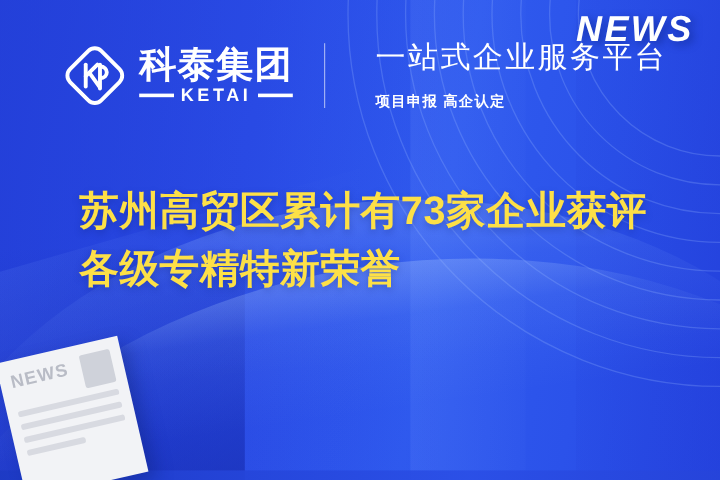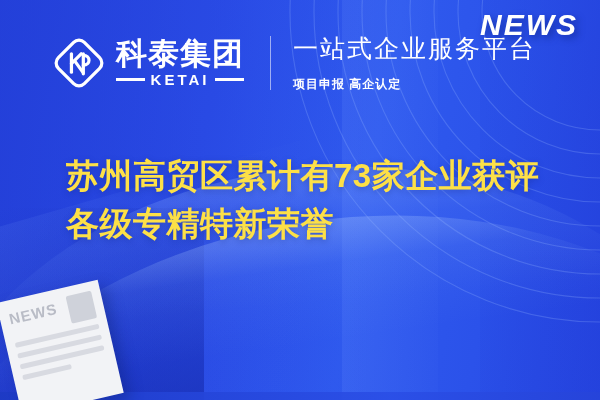--- a/index.html
+++ b/index.html
@@ -147,20 +147,21 @@
   .divider {
     width: 1px;
     height: 54px;
     background: rgba(255,255,255,0.55);
     margin: 0 22px 0 26px;
   }
   .tag-block {
     display: flex;
     flex-direction: column;
     gap: 16px;
+    margin-left: 20px;
   }
   .tag-main {
     color: #ffffff;
     font-size: 25px;
     letter-spacing: 2px;
     line-height: 1.12;
     white-space: nowrap;
   }
   .tag-sub {
     color: #ffffff;

